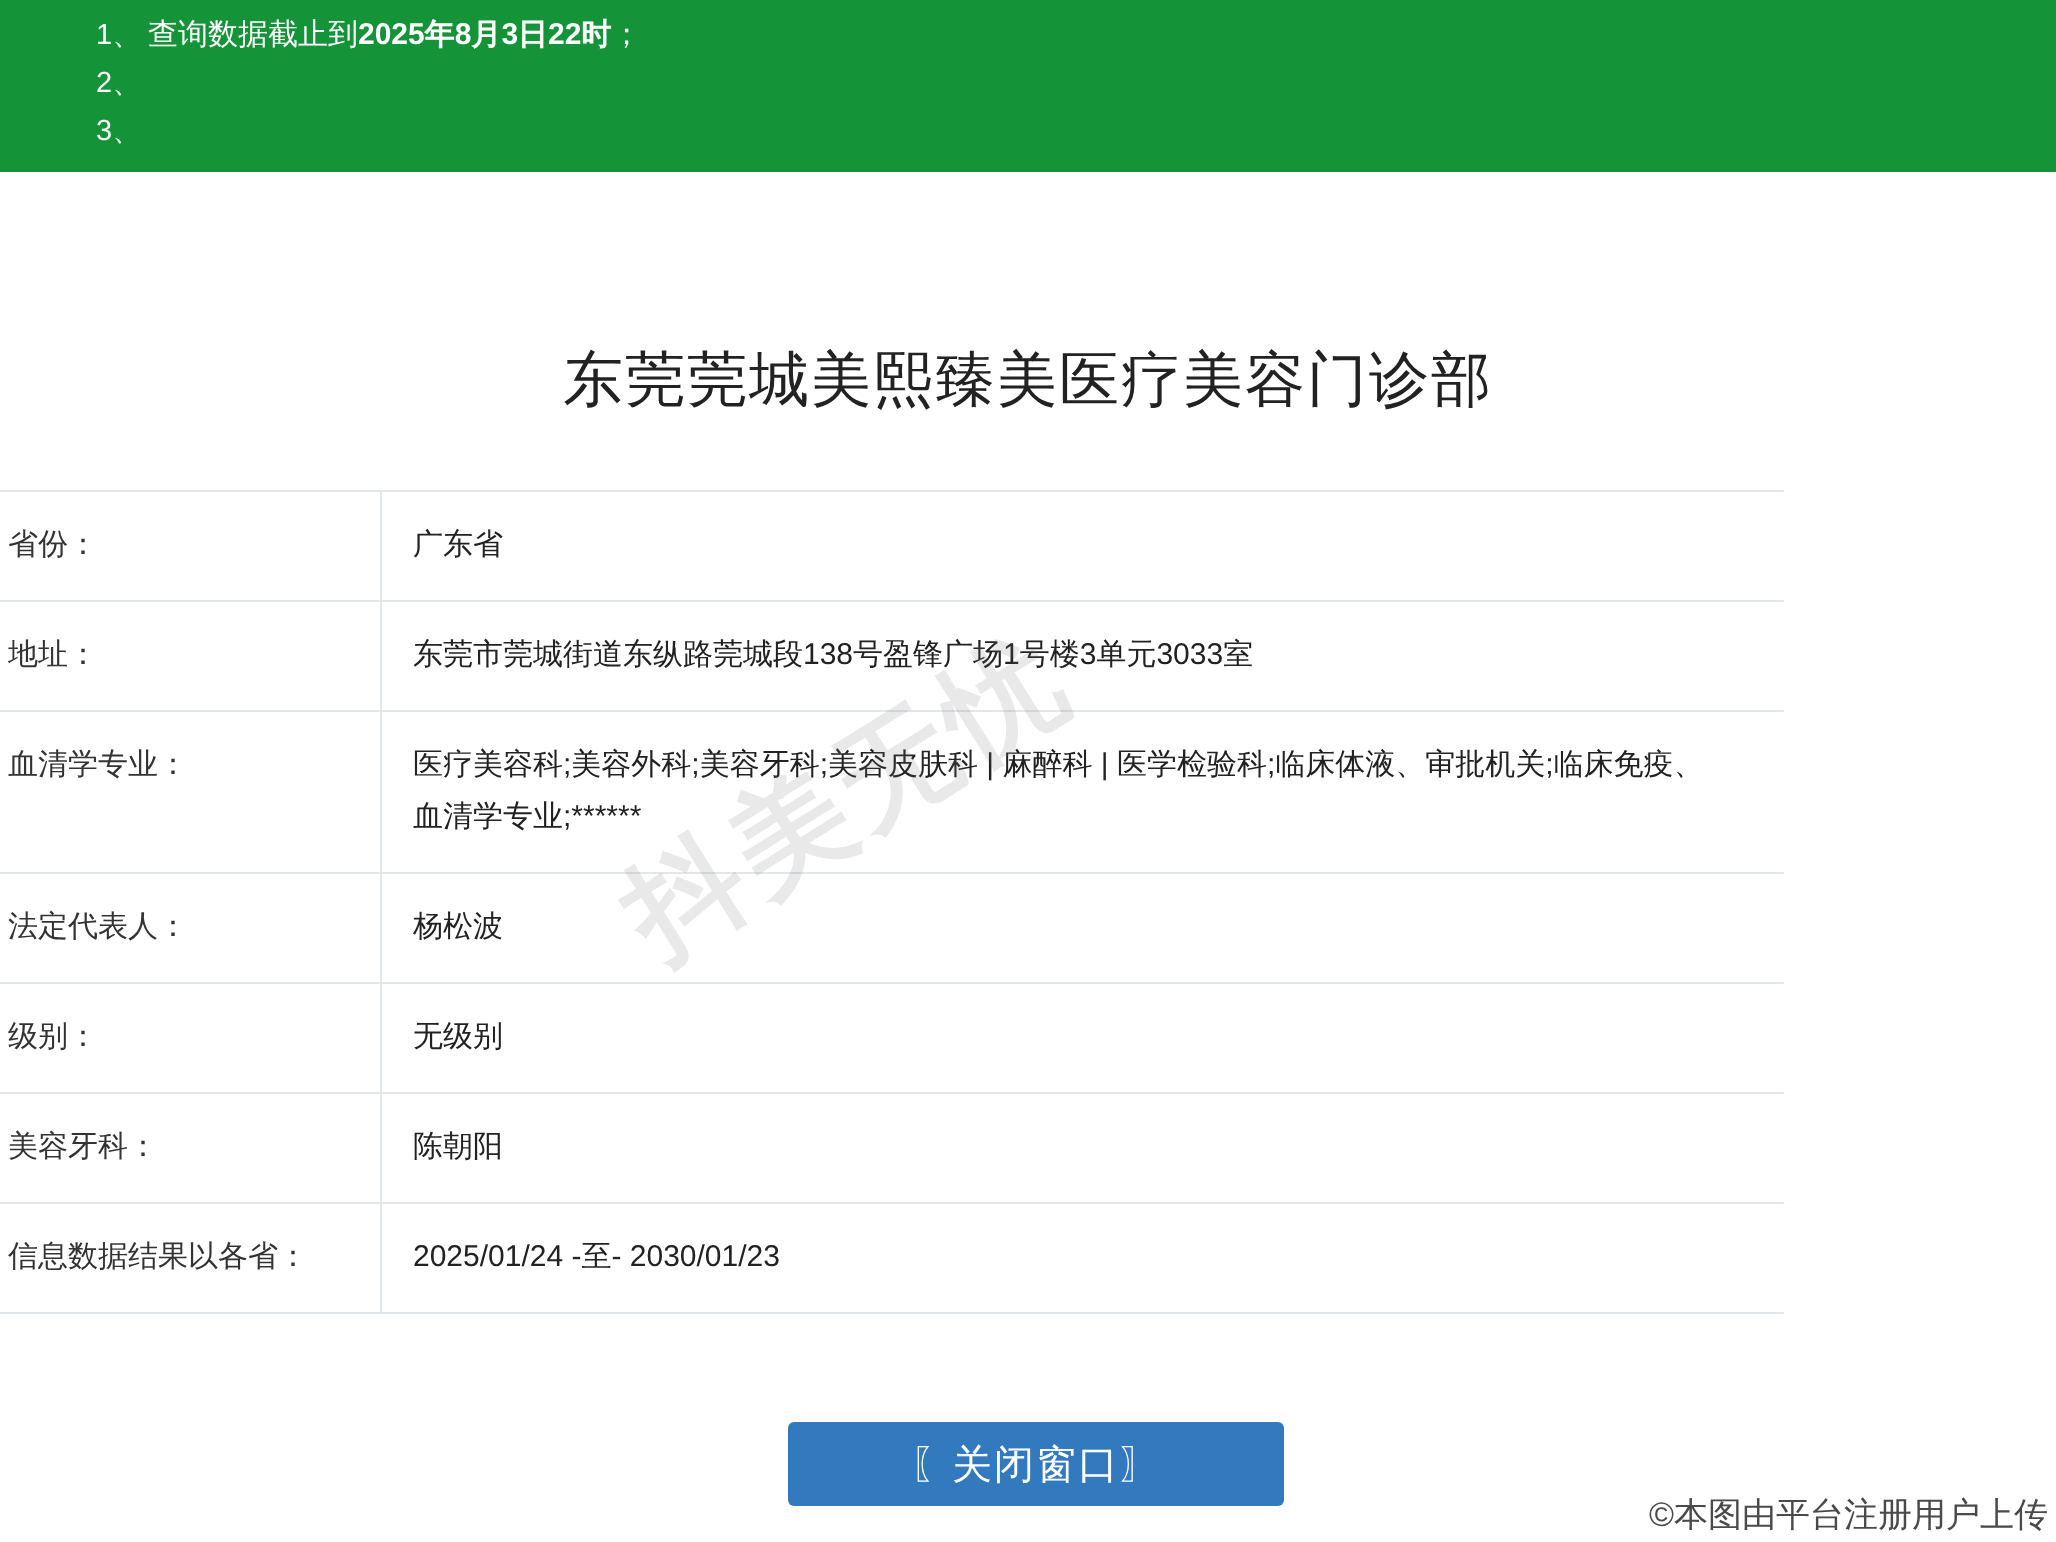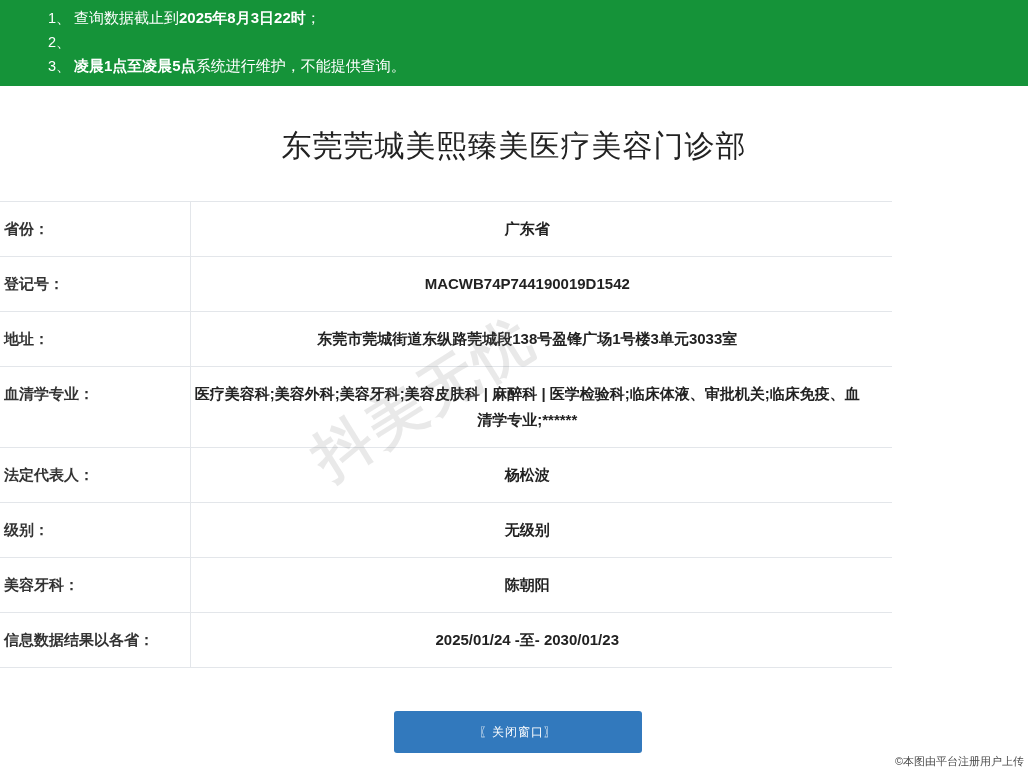--- a/index.html
+++ b/index.html
@@ -43,51 +43,50 @@
   }
 
   
   .title {
     text-align: center;
     font-size: 30px;
     color: #222;
     letter-spacing: 1px;
     padding: 40px 0 34px 0;
     font-weight: normal;
+    margin-top: 44px;
   }
 
   
   .info-table {
     width: 892px;
     border-collapse: collapse;
     table-layout: fixed;
-    font-weight: bold;
   }
   .info-table tr {
     border-top: 1px solid #e3e6ea;
     border-bottom: 1px solid #e3e6ea;
   }
   .info-table td {
     padding: 14px 0 14px 0;
     font-size: 15px;
     vertical-align: top;
     line-height: 26px;
   }
   td.label {
     width: 190px;
     padding-left: 4px;
     color: #333;
     border-right: 1px solid #e3e6ea;
     box-sizing: border-box;
   }
   td.value {
-    padding-left: 0;
+    padding-left: 16px;
     padding-right: 28px;
     color: #222;
-    text-align: center;
   }
 
   
   .watermark {
     position: absolute;
     left: 300px;
     top: 360px;
     font-size: 58px;
     color: rgba(120,120,120,0.16);
     transform: rotate(-32deg);
@@ -109,62 +108,57 @@
   .close-btn {
     position: absolute;
     left: 394px;
     bottom: 18px;
     width: 248px;
     height: 42px;
     background: #3279bd;
     color: #ffffff;
     border: none;
     border-radius: 3px;
-    font-size: 12px;
+    font-size: 20px;
     font-family: "Liberation Sans", sans-serif;
     cursor: pointer;
     letter-spacing: 1px;
   }
   .credit {
     position: absolute;
     right: 4px;
     bottom: 2px;
-    font-size: 11px;
+    font-size: 17px;
     color: #4a4a4a;
     white-space: nowrap;
   }
 </style>
 </head>
 <body>
 
 <div class="notice">
   <div class="notice-row">
     <span class="notice-index">1、</span>
     <span class="notice-text"><span>查询数据截止到</span><b>2025年8月3日22时</b><span>；</span></span>
   </div>
   <div class="notice-row">
     <span class="notice-index">2、</span>
   </div>
   <div class="notice-row">
     <span class="notice-index">3、</span>
-    <span class="notice-text"><span></span><b>凌晨1点至凌晨5点</b><span>系统进行维护，不能提供查询。</span></span>
   </div>
 </div>
 
 <div class="title">东莞莞城美熙臻美医疗美容门诊部</div>
 
 <table class="info-table">
   <tbody>
     <tr>
       <td class="label">省份：</td>
       <td class="value">广东省</td>
-    </tr>
-    <tr>
-      <td class="label">登记号：</td>
-      <td class="value">MACWB74P744190019D1542</td>
     </tr>
     <tr>
       <td class="label">地址：</td>
       <td class="value">东莞市莞城街道东纵路莞城段138号盈锋广场1号楼3单元3033室</td>
     </tr>
     <tr>
       <td class="label">血清学专业：</td>
       <td class="value">医疗美容科;美容外科;美容牙科;美容皮肤科 | 麻醉科 | 医学检验科;临床体液、审批机关;临床免疫、血清学专业;******</td>
     </tr>
     <tr>

